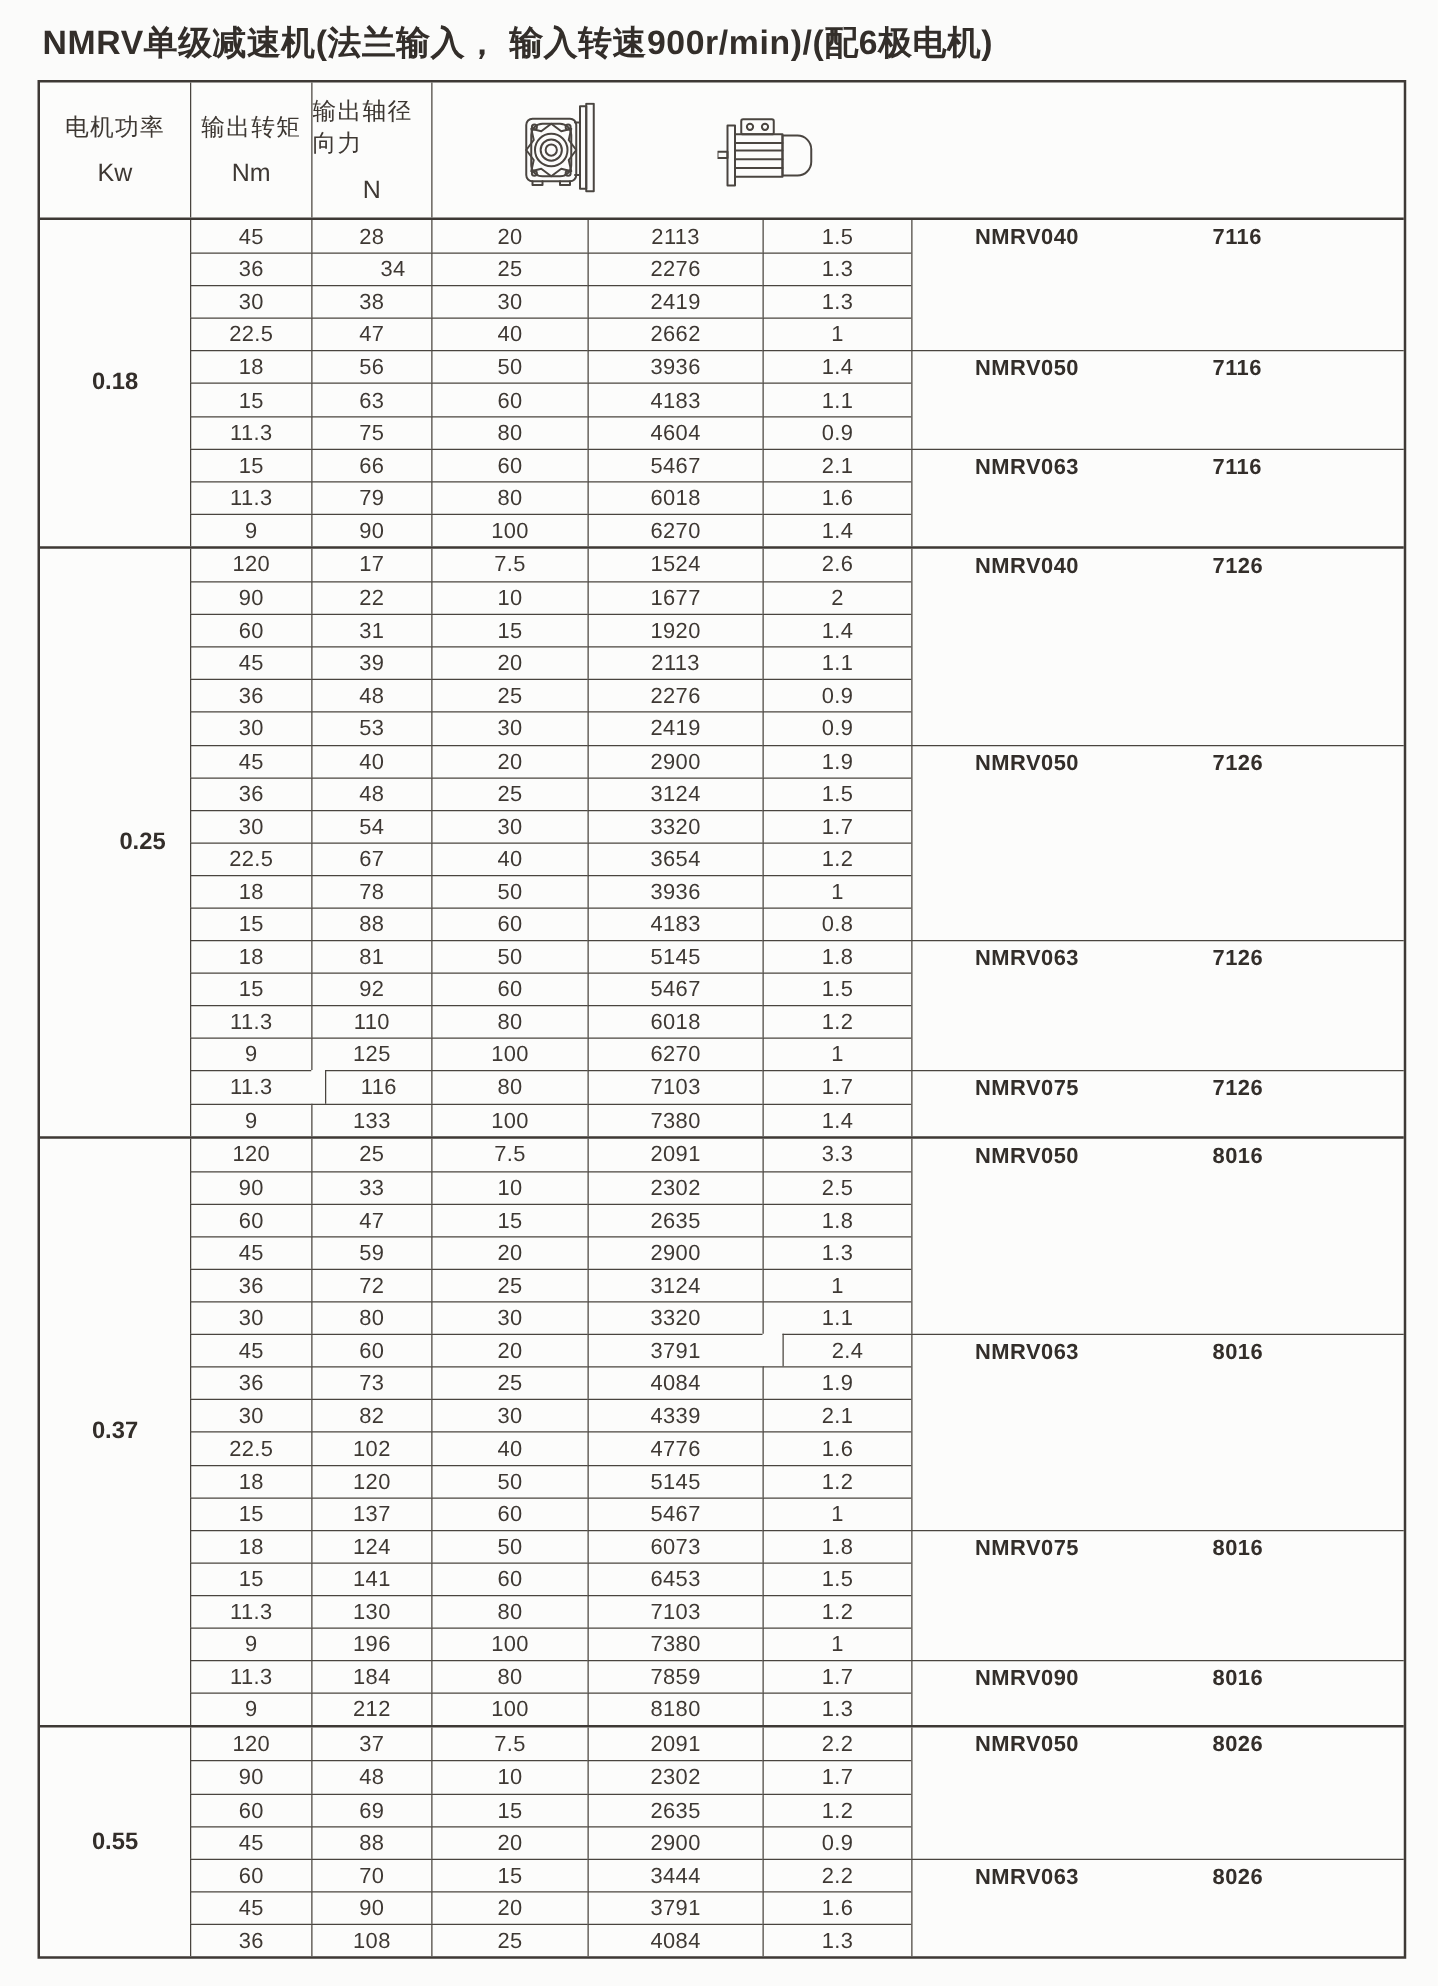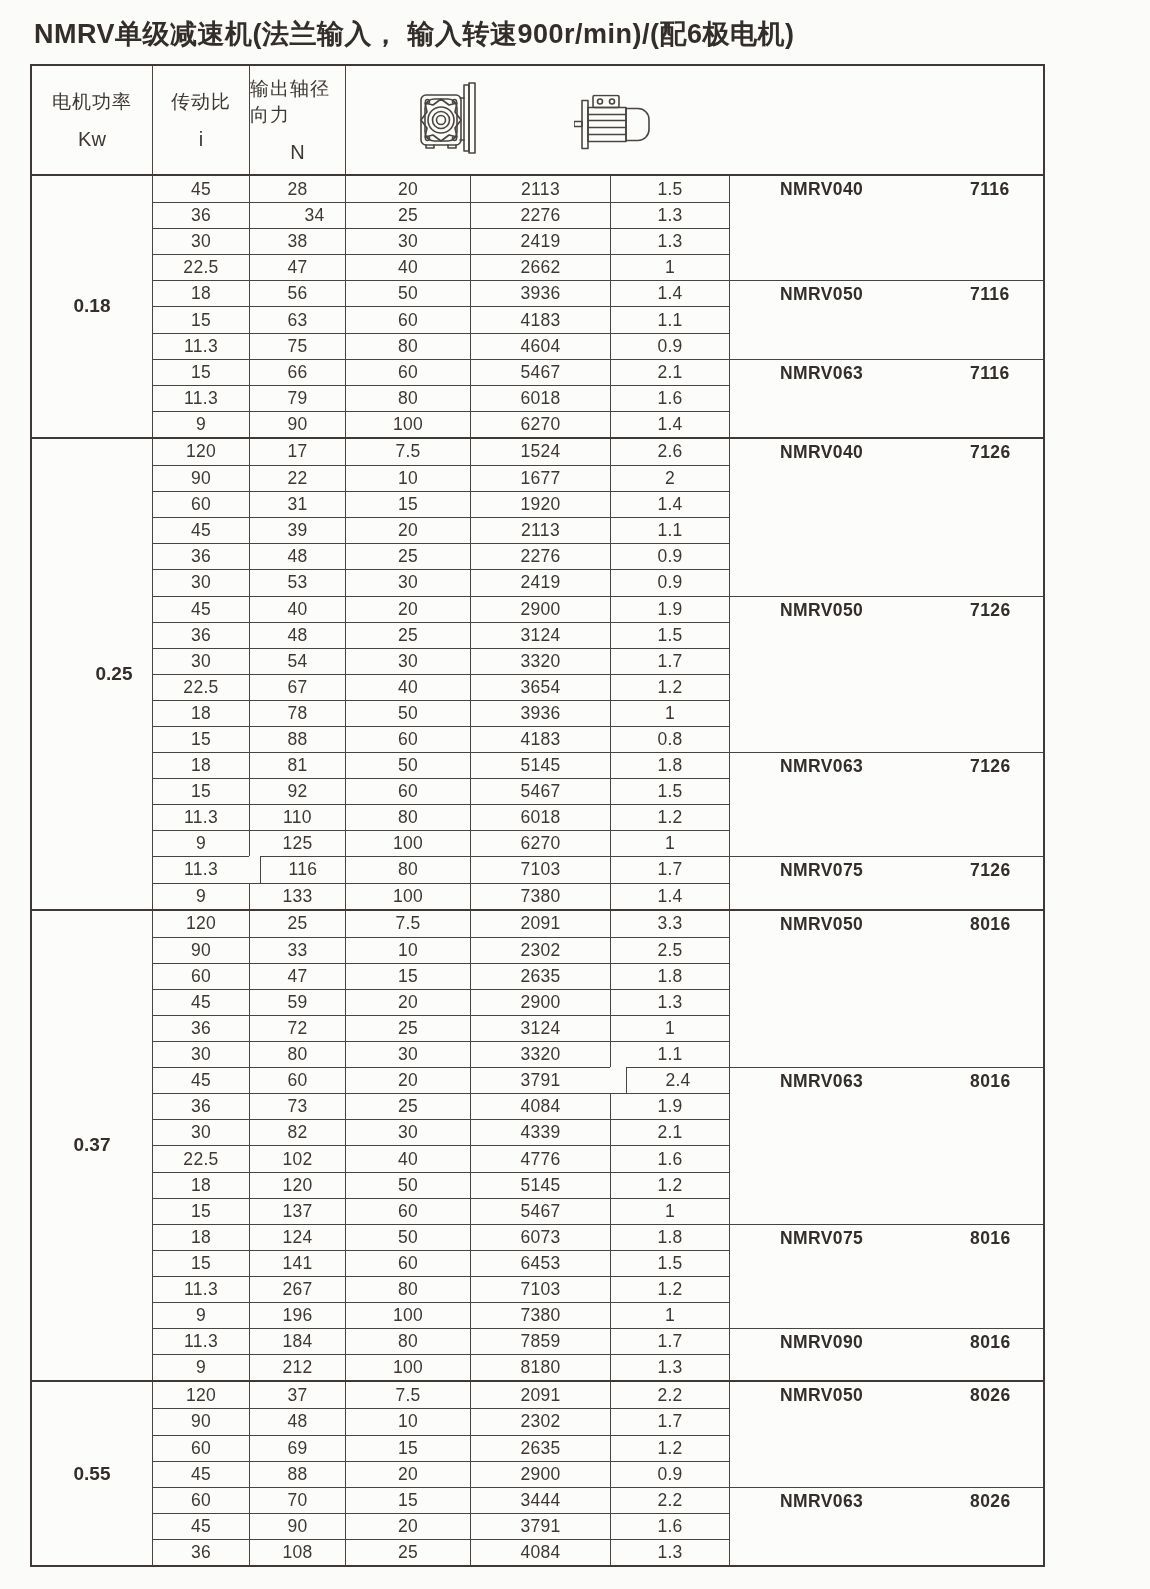--- a/index.html
+++ b/index.html
@@ -7,21 +7,21 @@
     --line-heavy:#3e3935;
     --txt:#3e3833;
     --txt-bold:#332e2a;
     --bg:#fbfbfa;
   }
   *{box-sizing:border-box;margin:0;padding:0;}
   html,body{width:1150px;height:1589px;background:var(--bg);
     font-family:"Liberation Sans","DejaVu Sans",sans-serif;position:relative;overflow:hidden;}
   .page-title{position:absolute;left:34px;top:16px;font-size:27px;font-weight:bold;
     color:var(--txt-bold);letter-spacing:.5px;white-space:nowrap;}
-  .spec-table{position:absolute;left:30px;top:64px;width:1015px;
+  .spec-table{position:absolute;left:30px;top:64px;width:1095px;
     border:2.5px solid var(--line-heavy);background:#fcfcfb;}
   .thead{display:grid;grid-template-columns:120px 97px 96px 125px 140px 119px 1fr;
     height:110px;border-bottom:2.5px solid var(--line-heavy);}
   .th{display:flex;flex-direction:column;align-items:center;justify-content:center;
     gap:13px;border-left:1.5px solid var(--line);color:var(--txt);}
   .th.no-bl{border-left:none;}
   .th-zh{font-size:19px;letter-spacing:1px;}
   .th-unit{font-size:20px;font-weight:normal;}
   .th-icons{position:relative;}
   .icon-reducer{position:absolute;left:72px;top:50%;transform:translateY(-50%);}
@@ -47,22 +47,22 @@
 
 <div class="page-title">NMRV单级减速机(法兰输入， 输入转速900r/min)/(配6极电机)</div>
 
 <div class="spec-table">
   <div class="thead">
     <div class="th no-bl">
       <span class="th-zh">电机功率</span>
       <span class="th-unit">Kw</span>
     </div>
     <div class="th">
-      <span class="th-zh">传动比</span>
-      <span class="th-unit">i</span>
+      <span class="th-zh">输出转矩</span>
+      <span class="th-unit">Nm</span>
     </div>
     <div class="th">
       <span class="th-zh">输出轴径向力</span>
       <span class="th-unit">N</span>
     </div>
     <div class="th th-icons">
       <span class="icon-reducer">
         <svg width="62" height="76" viewBox="0 0 62 76">
           <rect x="46" y="3" width="5" height="66"></rect>
           <rect x="51" y="1" width="6" height="70"></rect>
@@ -343,21 +343,21 @@
         <div class="cell num bt" style="grid-area: 13 / 3;">124</div>
         <div class="cell num bt" style="grid-area: 13 / 4;">50</div>
         <div class="cell num bt" style="grid-area: 13 / 5;">6073</div>
         <div class="cell num bt" style="grid-area: 13 / 6;">1.8</div>
         <div class="cell num bt" style="grid-area: 14 / 2;">15</div>
         <div class="cell num bt" style="grid-area: 14 / 3;">141</div>
         <div class="cell num bt" style="grid-area: 14 / 4;">60</div>
         <div class="cell num bt" style="grid-area: 14 / 5;">6453</div>
         <div class="cell num bt" style="grid-area: 14 / 6;">1.5</div>
         <div class="cell num bt" style="grid-area: 15 / 2;">11.3</div>
-        <div class="cell num bt" style="grid-area: 15 / 3;">267</div>
+        <div class="cell num bt" style="grid-area: 15 / 3;">130</div>
         <div class="cell num bt" style="grid-area: 15 / 4;">80</div>
         <div class="cell num bt" style="grid-area: 15 / 5;">7103</div>
         <div class="cell num bt" style="grid-area: 15 / 6;">1.2</div>
         <div class="cell num bt" style="grid-area: 16 / 2;">9</div>
         <div class="cell num bt" style="grid-area: 16 / 3;">196</div>
         <div class="cell num bt" style="grid-area: 16 / 4;">100</div>
         <div class="cell num bt" style="grid-area: 16 / 5;">7380</div>
         <div class="cell num bt" style="grid-area: 16 / 6;">1</div>
         <div class="cell model-cell bt" style="grid-row: 13 / span 4;">
           <span class="reducer-model">NMRV075</span>

